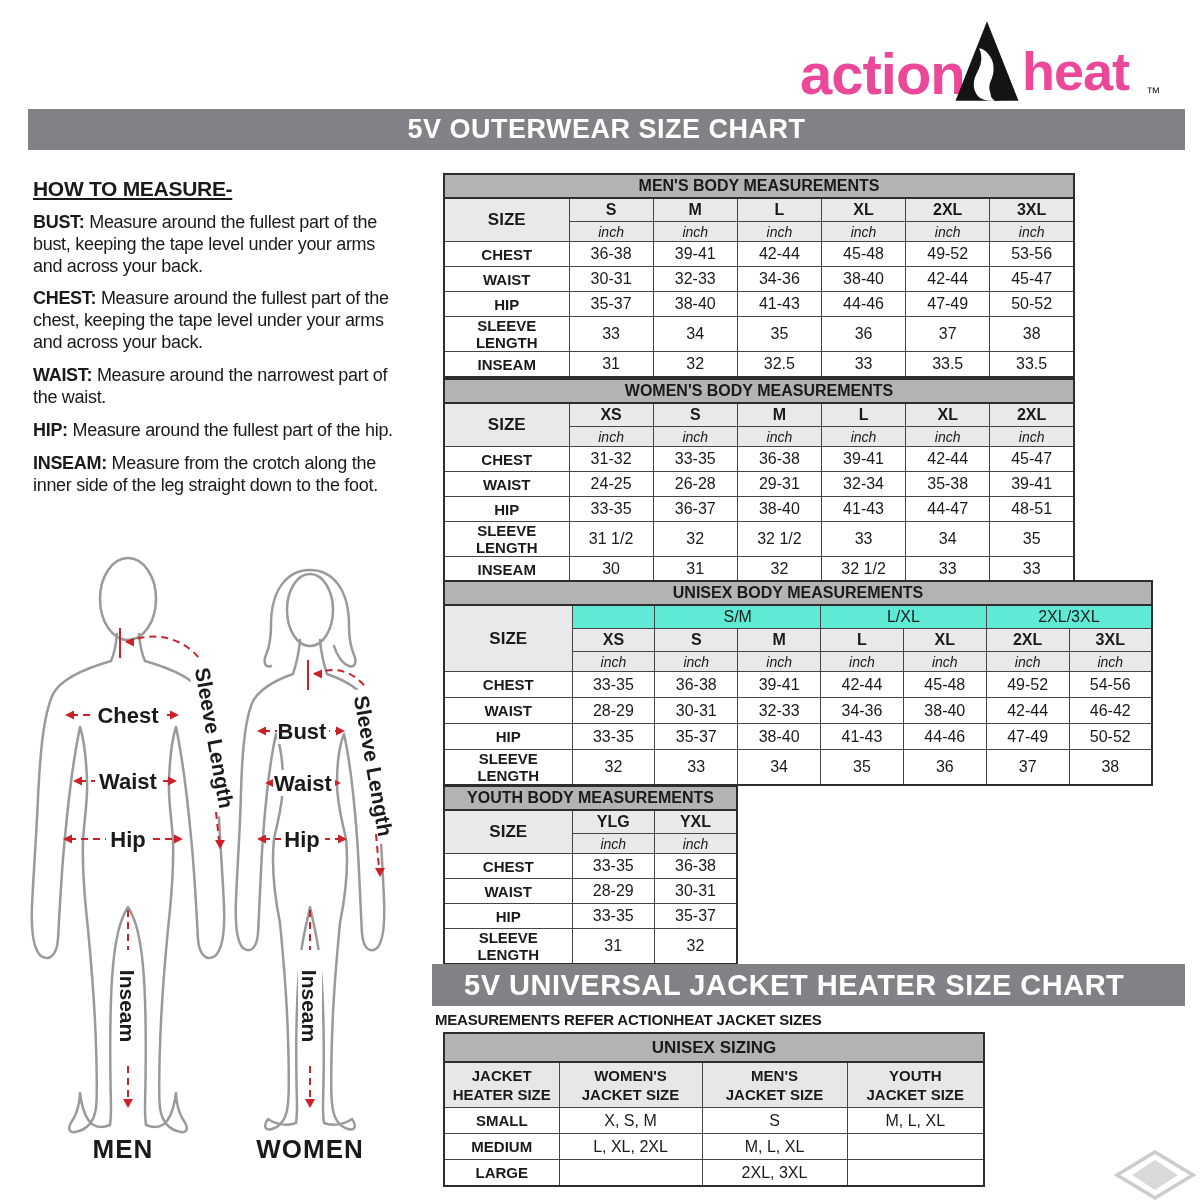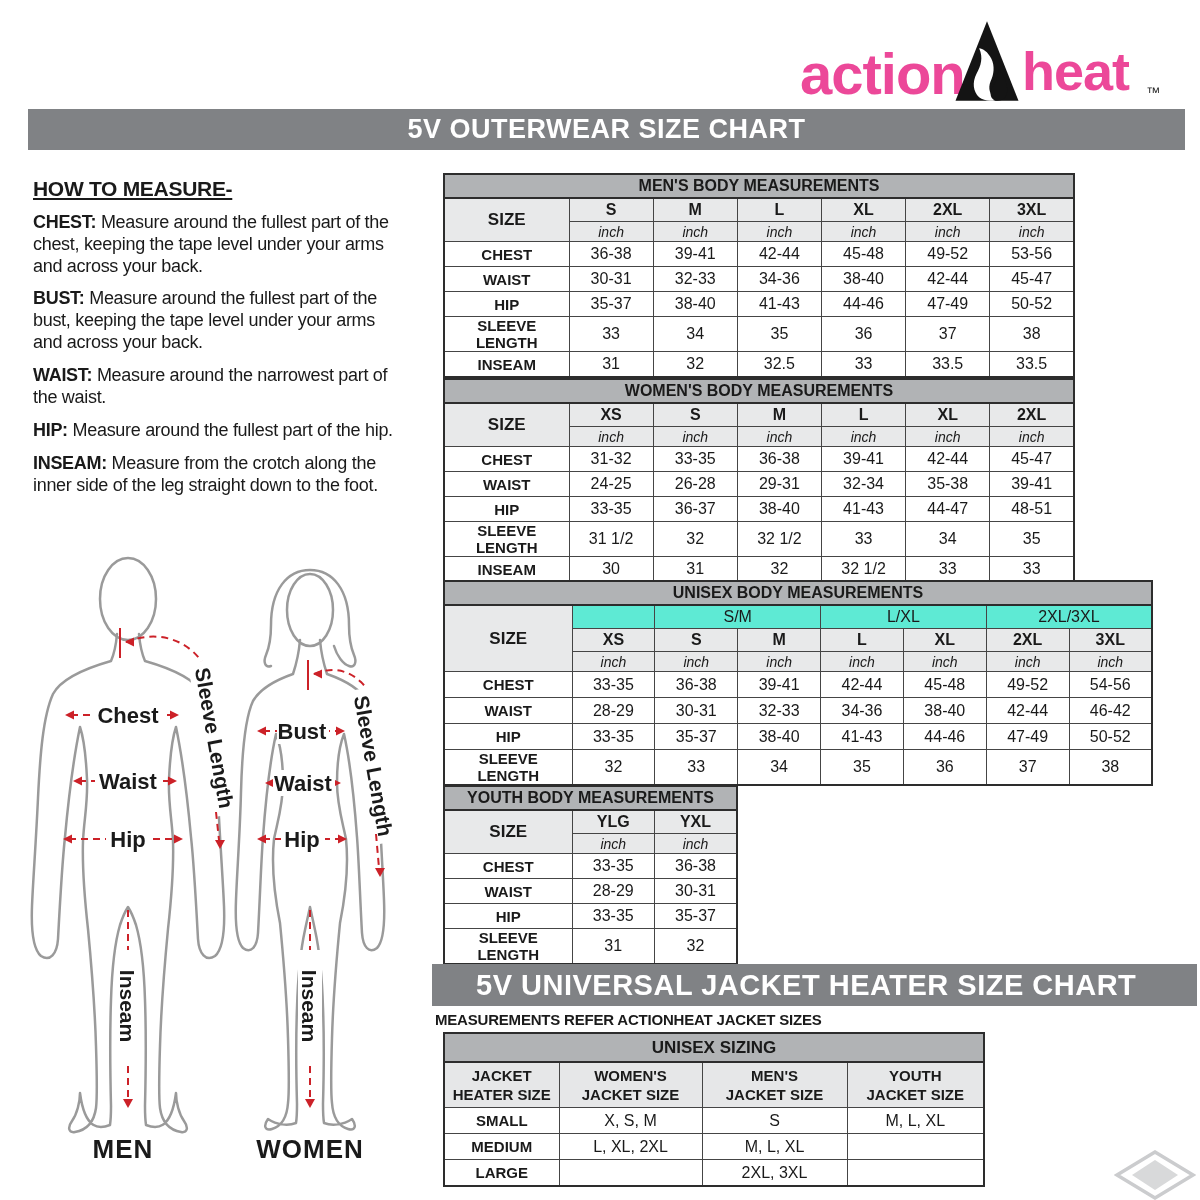--- a/index.html
+++ b/index.html
@@ -13,21 +13,21 @@
   .logo-flame{position:absolute;left:162px;top:3px;}
   .logo-heat{position:absolute;left:232px;top:28px;font-size:54px;font-weight:bold;
              letter-spacing:-1px;color:#ec4899;}
   .logo-tm{position:absolute;left:356px;top:72px;font-size:14px;color:#222;}
 
   
   .banner{position:absolute;background:#808285;color:#fff;font-weight:bold;}
   #banner-main{left:28px;top:109px;width:1157px;height:41px;font-size:27px;
                line-height:41px;text-align:center;letter-spacing:0.5px;}
   #banner-heater{left:432px;top:964px;width:753px;height:42px;font-size:29px;
-                 line-height:42px;padding-left:12px;letter-spacing:0.5px;}
+                 line-height:42px;padding-left:0;letter-spacing:0.5px;}
   #banner-heater span{padding-left:32px;}
 
   
   #howto{position:absolute;left:33px;top:176px;width:362px;font-size:18px;
          line-height:1.22;letter-spacing:-0.3px;}
   #howto .howto-h{font-size:21px;font-weight:bold;text-decoration:underline;
                   margin-bottom:10px;letter-spacing:-0.3px;}
   #howto p{margin:0 0 11px 0;}
   #howto b{letter-spacing:-0.3px;}
 
@@ -91,22 +91,22 @@
       </svg>
     </span>
     <span class="logo-heat">heat</span>
     <span class="logo-tm">™</span>
   </div>
 
   <div id="banner-main" class="banner">5V OUTERWEAR SIZE CHART</div>
 
   <div id="howto">
     <div class="howto-h">HOW TO MEASURE-</div>
+    <p><b>BUST:</b> <span>Measure around the fullest part of the bust, keeping the tape level under your arms and across your back.</span></p>
     <p><b>CHEST:</b> <span>Measure around the fullest part of the chest, keeping the tape level under your arms and across your back.</span></p>
-    <p><b>BUST:</b> <span>Measure around the fullest part of the bust, keeping the tape level under your arms and across your back.</span></p>
     <p><b>WAIST:</b> <span>Measure around the narrowest part of the waist.</span></p>
     <p><b>HIP:</b> <span>Measure around the fullest part of the hip.</span></p>
     <p><b>INSEAM:</b> <span>Measure from the crotch along the inner side of the leg straight down to the foot.</span></p>
   </div>
 
   <div id="figures">
   <svg width="410" height="625" viewBox="0 0 410 625">
 
     <g>
       <ellipse class="sil" cx="103" cy="49" rx="28" ry="41"></ellipse>

